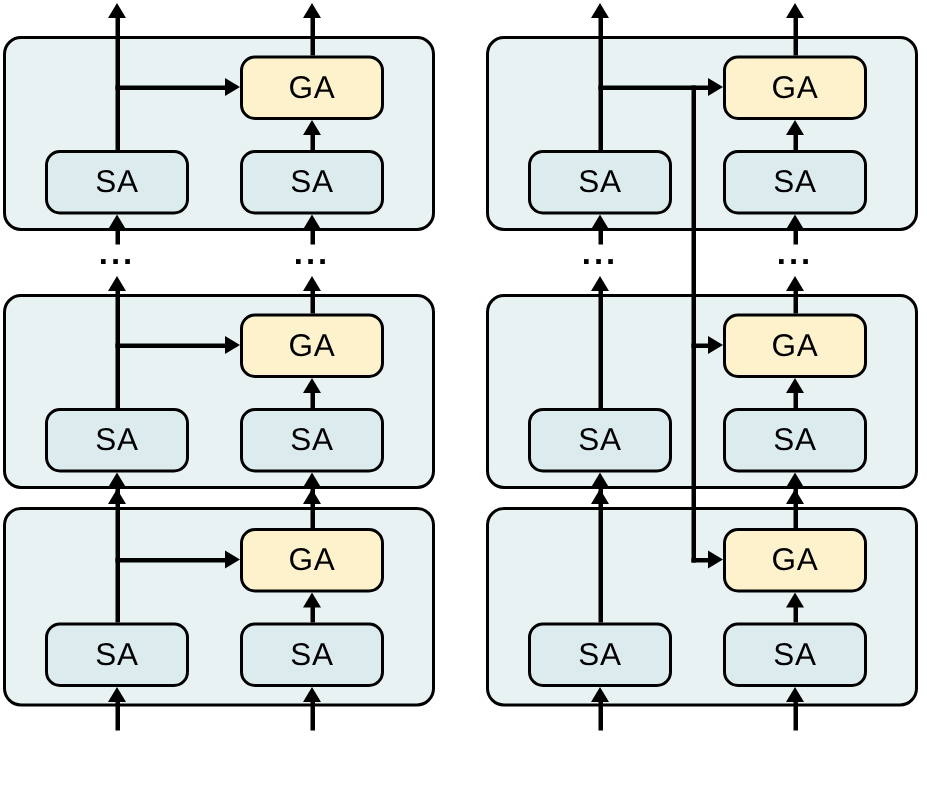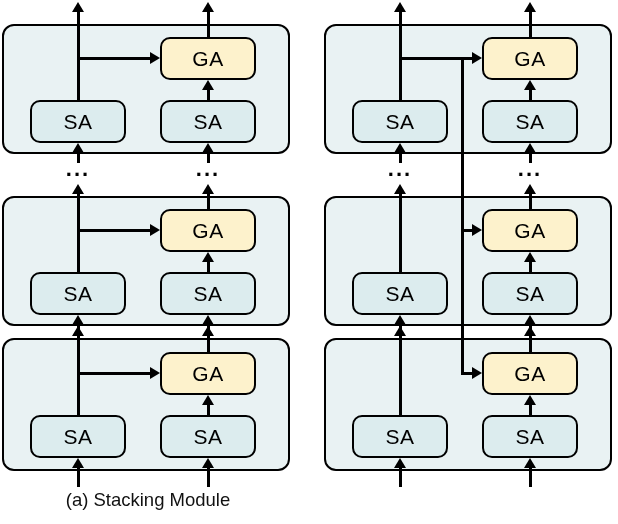--- a/index.html
+++ b/index.html
@@ -101,21 +101,20 @@
     <div class="au" style="left:72px;top:458px"></div>
     <div class="au" style="left:202px;top:458px"></div>
 
     <div class="ar" style="left:150px;top:52px"></div>
     <div class="ar" style="left:150px;top:224px"></div>
     <div class="ar" style="left:150px;top:367px"></div>
 
     <div class="dots" style="left:54px">...</div>
     <div class="dots" style="left:184px">...</div>
 
-    <div class="caption">(a) Stacking Module</div>
   </div>
 
   <div class="module" id="module-b">
     <div class="panel p1"></div>
     <div class="panel p2"></div>
     <div class="panel p3"></div>
 
     <div class="box ga" style="left:160px;top:37px">
         <span>GA</span>
       </div>

